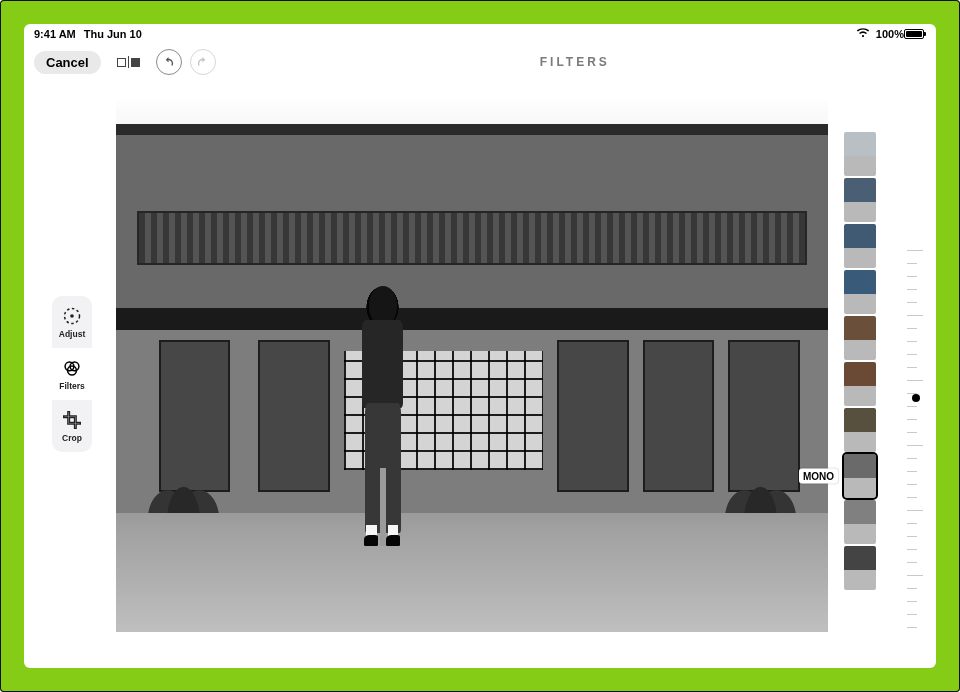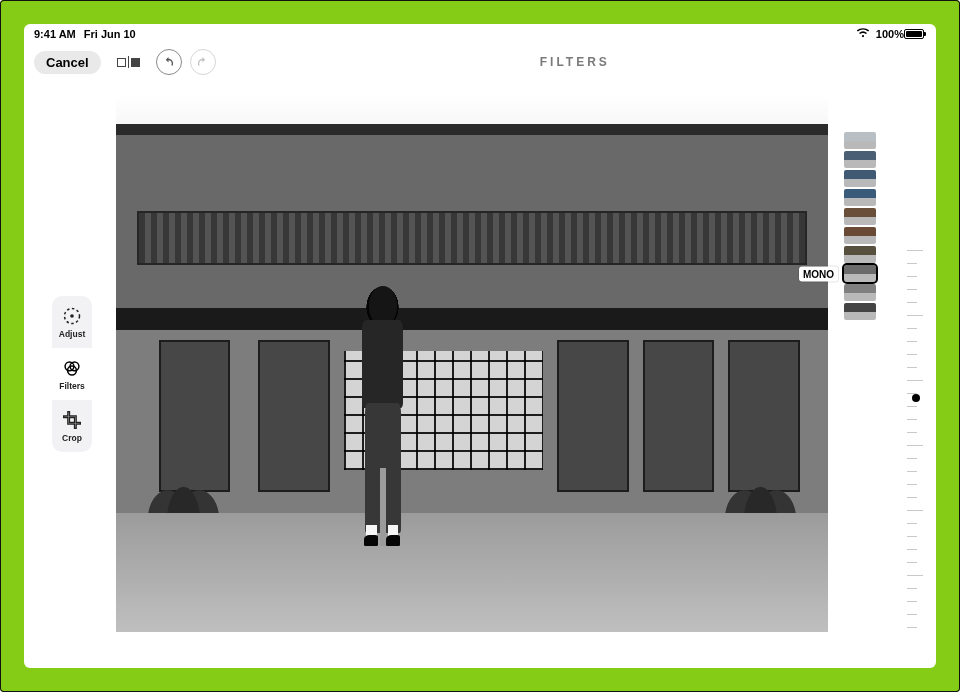--- a/index.html
+++ b/index.html
@@ -108,21 +108,21 @@
   .person .gap { position:absolute; top:70%; left:46%; width:8%; height:30%; background:#9a9a9a; }
   .person .sockL, .person .sockR { position:absolute; bottom:3%; width:16%; height:5%; background:#f0f0f0; }
   .person .sockL{ left:24%; } .person .sockR{ left:58%; }
   .person .shoeL, .person .shoeR { position:absolute; bottom:0; width:22%; height:4%; background:#0c0c0c; border-radius:40% 20% 10% 10%; }
   .person .shoeL{ left:20%; } .person .shoeR{ left:54%; }
 
   
   .filters-col {
     position:absolute; right:56px; top:52px; width:36px; display:flex; flex-direction:column; gap:2px;
   }
-  .thumb { width:32px; height:17px; border-radius:2px; background:#888; position:relative; cursor:pointer; }
+  .thumb { width:32px; height:44px; border-radius:2px; background:#888; position:relative; cursor:pointer; }
   .thumb.selected { outline:2px solid #000; outline-offset:0; border-radius:3px; }
   .thumb-label {
     position:absolute; right:38px; top:50%; transform:translateY(-50%);
     background:#fff; color:#000; font-size:10px; font-weight:700; padding:2px 4px; border-radius:3px;
     box-shadow:0 0 0 1px rgba(0,0,0,.1);
   }
 
   
   .slider-col {
     position:absolute; right:18px; top:170px; bottom:40px; width:20px;
@@ -136,21 +136,21 @@
 </style>
 </head>
 <body>
 
 <div class="device">
   <div class="screen">
 
     <div class="statusbar">
       <div class="status-left">
         <span>9:41 AM</span>
-        <span>Fri Jun 10</span>
+        <span>Thu Jun 10</span>
       </div>
       <div class="status-right">
         <span>
           <svg width="14" height="10" viewBox="0 0 14 10">
               <path d="M7 9.2a1.1 1.1 0 1 0 0-2.2 1.1 1.1 0 0 0 0 2.2Zm-3-3.1a4.8 4.8 0 0 1 6 0l1-1.2a6.4 6.4 0 0 0-8 0l1 1.2Zm-2.2-2.6a8.4 8.4 0 0 1 10.4 0l1-1.2a10 10 0 0 0-12.4 0l1 1.2Z" fill="#000"></path>
             </svg>
         </span>
         <span class="battery">
           <span>100%</span>
           <span class="battery-body">

